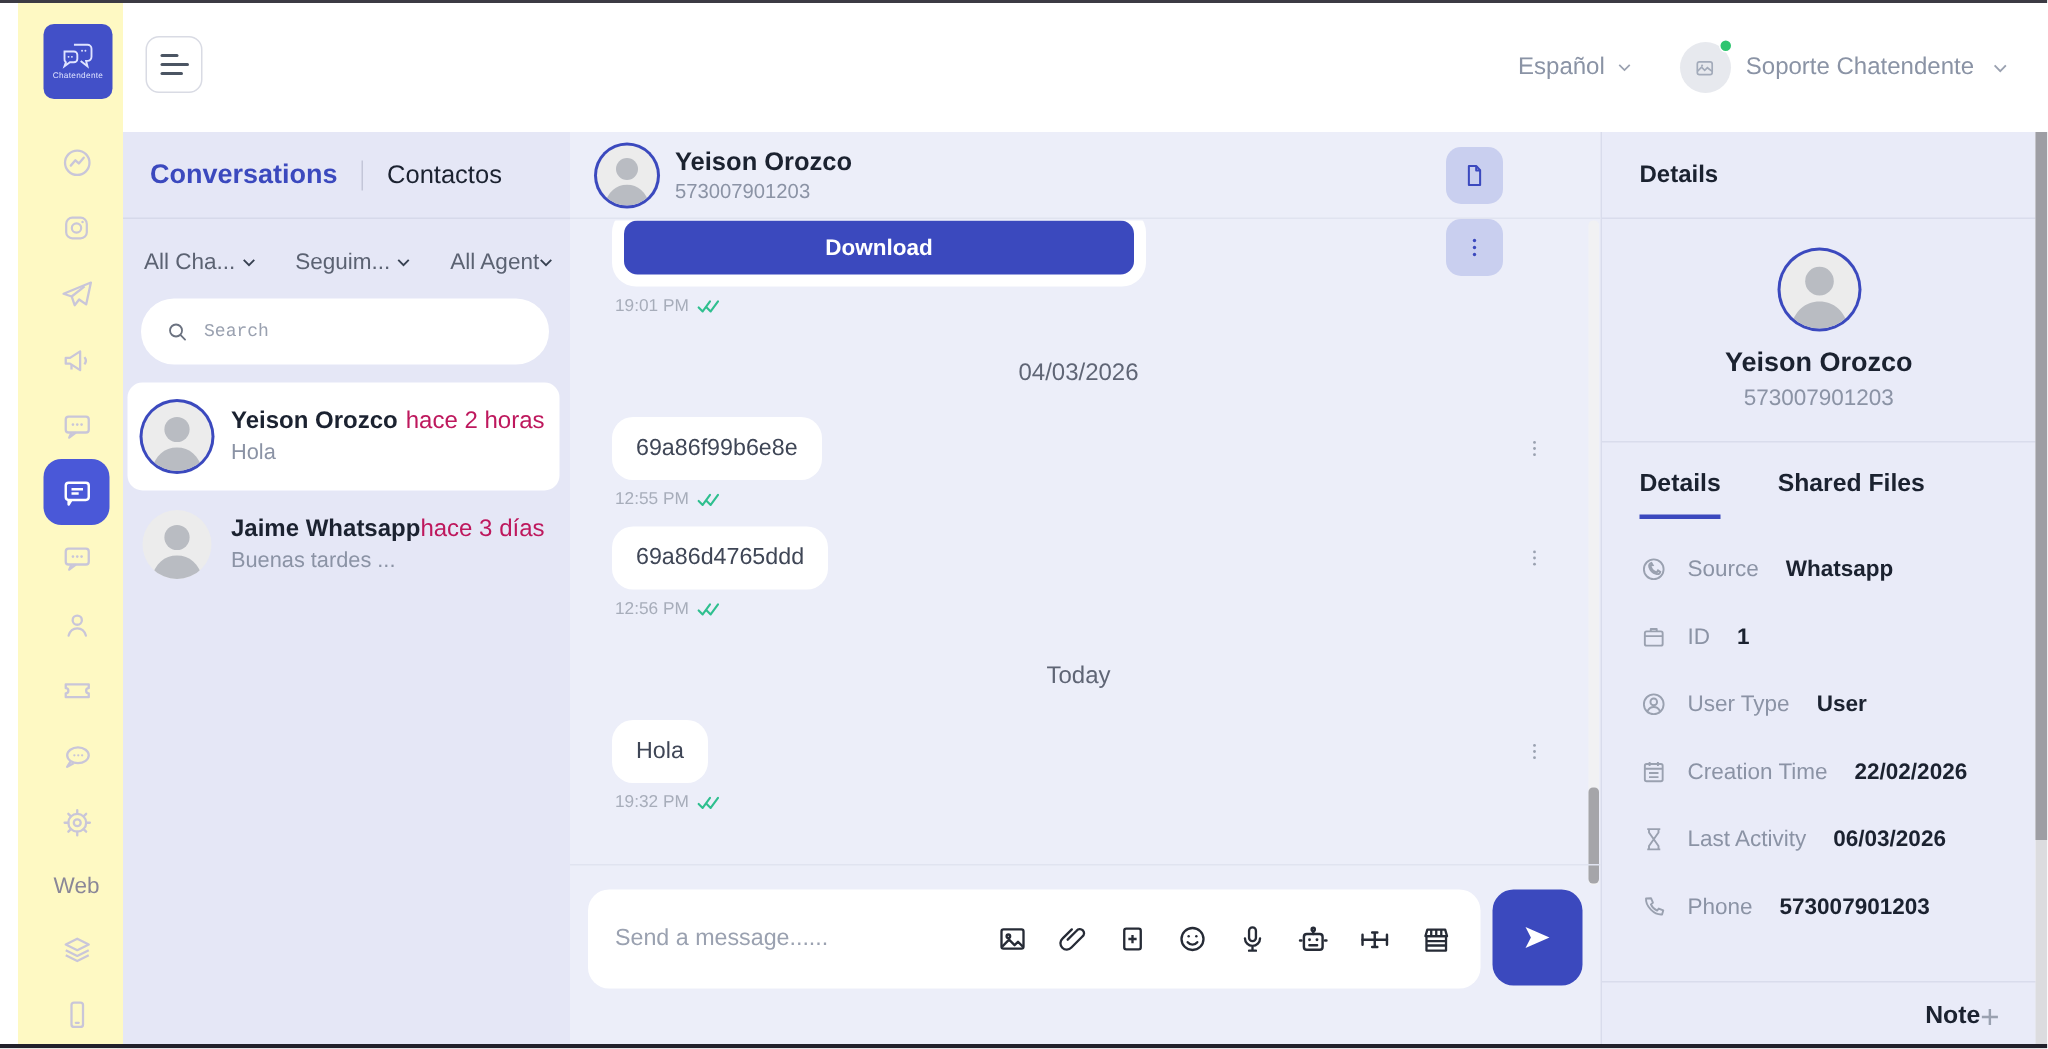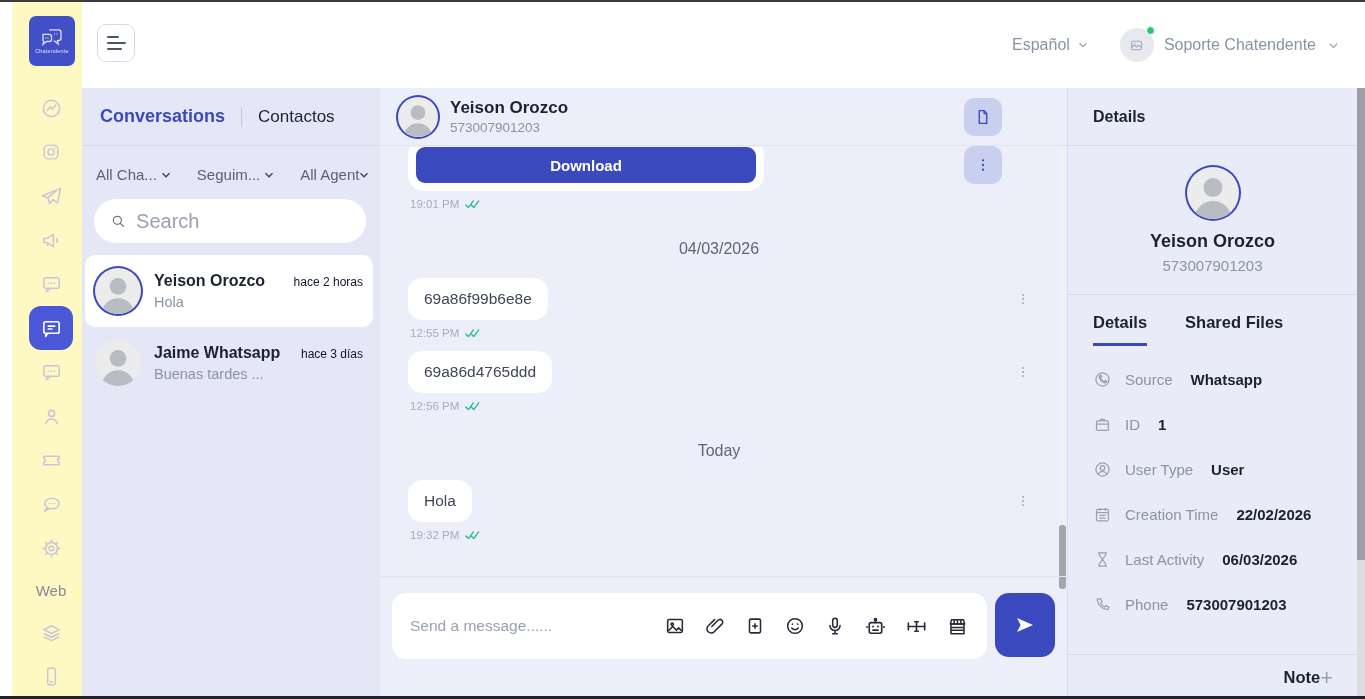--- a/index.html
+++ b/index.html
@@ -36,33 +36,33 @@
 
   
   .panel { position:absolute; left:78px; top:88px; width:302px; height:611px; background:#e5e7f6; }
   .tabbar { height:58px; border-bottom:1px solid #d6d9ea; display:flex; align-items:center; padding-left:22px; gap:16px; }
   .tab-conv { color:#3b49be; font-weight:bold; font-size:18px; cursor:pointer; }
   .tabbar-sep { width:1px; height:20px; background:#c3c6d8; }
   .tab-cont { color:#1b2230; font-weight:normal; font-size:17px; cursor:pointer; }
   .filters { display:flex; align-items:center; gap:24px; padding:20px 14px 0 18px; }
   .filter { display:flex; align-items:center; gap:2px; color:#5b6272; font-size:15px; cursor:pointer; white-space:nowrap; }
   .search { margin:16px 14px 0 16px; height:44px; background:#fff; border-radius:22px; display:flex; align-items:center; padding:0 16px; gap:10px; }
-  .search input { border:none; outline:none; background:transparent; font-size:20px; color:#ec4899; width:100%; font-family:Liberation Sans, sans-serif; }
+  .search input { border:none; outline:none; background:transparent; font-size:12px; color:#ec4899; width:100%; font-family:Liberation Mono, monospace; }
   .search input::placeholder { color:#9aa1b0; }
   .conv-list { margin-top:12px; padding:0 7px; }
   .conv-item { display:flex; align-items:center; gap:13px; height:72px; border-radius:10px; padding:0 10px; cursor:pointer; }
   .conv-item.selected { background:#ffffff; }
   .avatar { width:46px; height:46px; border-radius:50%; background:#ececec; overflow:hidden; position:relative; flex:none;
             display:flex; align-items:flex-end; justify-content:center; }
   .avatar.ring { box-shadow:0 0 0 2px #3b49be; }
   .avatar svg { display:block; }
   .conv-main { flex:1; min-width:0; }
   .conv-top { display:flex; align-items:baseline; justify-content:space-between; }
   .conv-name { font-weight:bold; font-size:16px; color:#1b2230; }
-  .conv-time { font-size:12px; color:#0f172a; }
+  .conv-time { font-size:16px; color:#be185d; }
   .conv-preview { font-size:14.5px; color:#8b93a5; margin-top:4px; }
 
   
   .chat { position:absolute; left:380px; top:88px; width:687px; height:611px; background:#eceef9; }
   .chat-header { height:58px; border-bottom:1px solid #e0e3f0; display:flex; align-items:center; padding:0 18px; gap:12px; }
   .chat-avatar { width:40px; height:40px; }
   .chat-id .n { font-weight:bold; font-size:17px; color:#1b2230; }
   .chat-id .p { font-size:13.5px; color:#8b93a5; margin-top:2px; }
   .chat-actions { margin-left:auto; display:flex; align-items:center; gap:10px;flex-direction:column; }
   .btn-unassigned { height:38px; padding:0 16px; background:#3b49be; color:#fff; font-weight:bold; font-size:15px;

